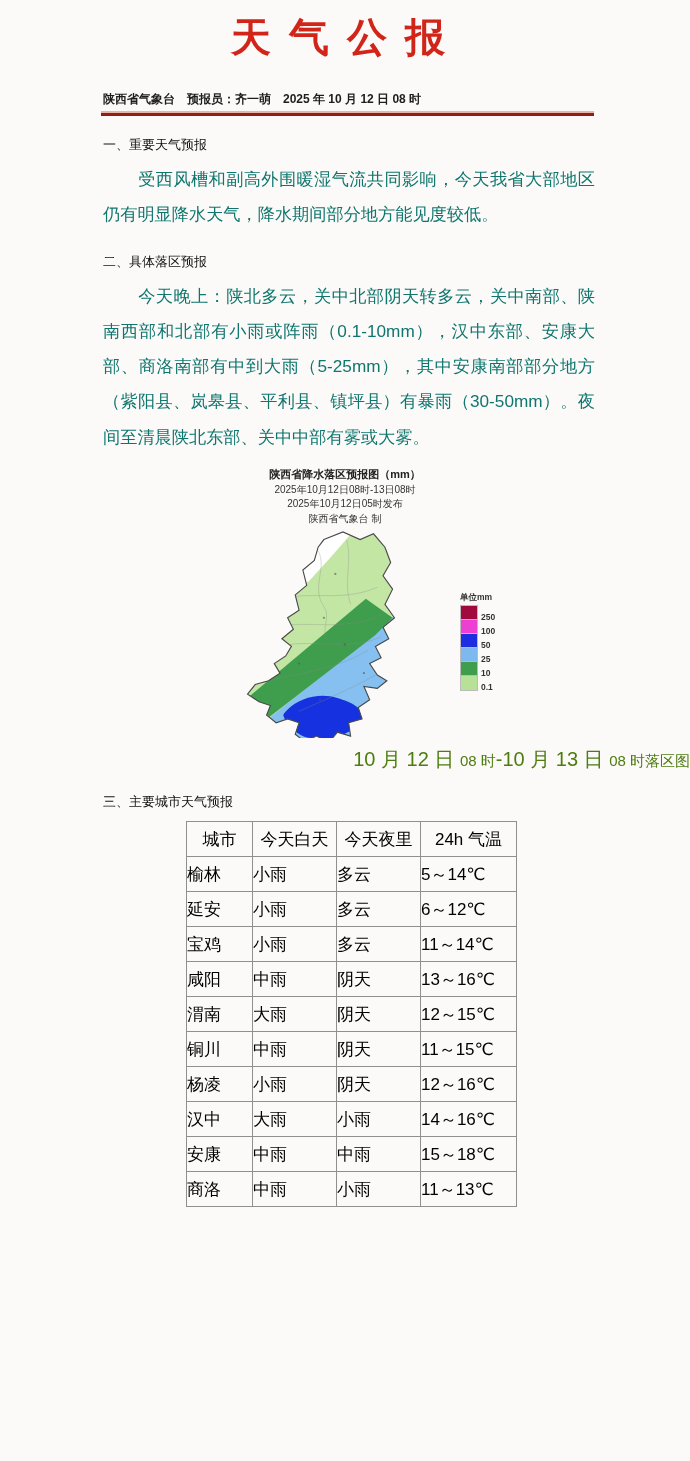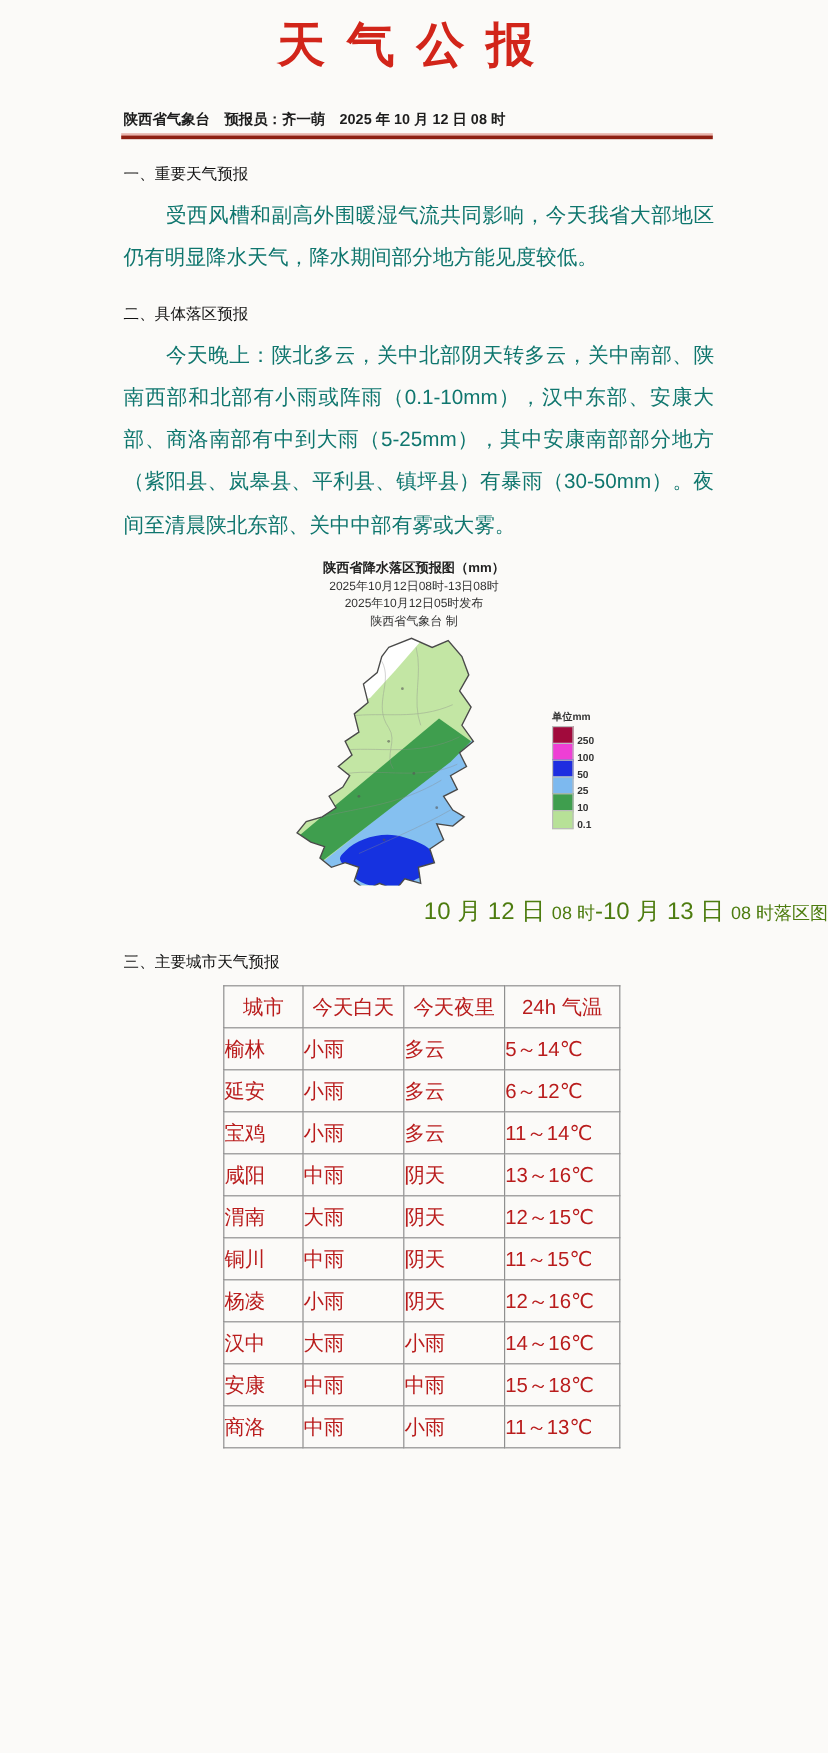--- a/index.html
+++ b/index.html
@@ -47,21 +47,21 @@
   .map-caption{
     margin-top:8px;text-align:right;font-weight:normal;color:#4d7c0f;
   }
   .cap-big{font-size:20px;}
   .cap-small{font-size:15px;}
   .city-table{
     margin:10px 0 0 186px;border-collapse:collapse;table-layout:fixed;
   }
   .city-table th,.city-table td{
     border:1px solid #8f8f8f;font-size:17px;font-weight:normal;
-    vertical-align:middle;padding:0;height:34px;color:#b91c1c;
+    vertical-align:middle;padding:0;height:34px;color:#000000;
     white-space:nowrap;
   }
   .col-city{width:66px;}
   .col-day{width:84px;}
   .col-night{width:84px;}
   .col-temp{width:96px;}
 </style>
 </head>
 <body>
 

